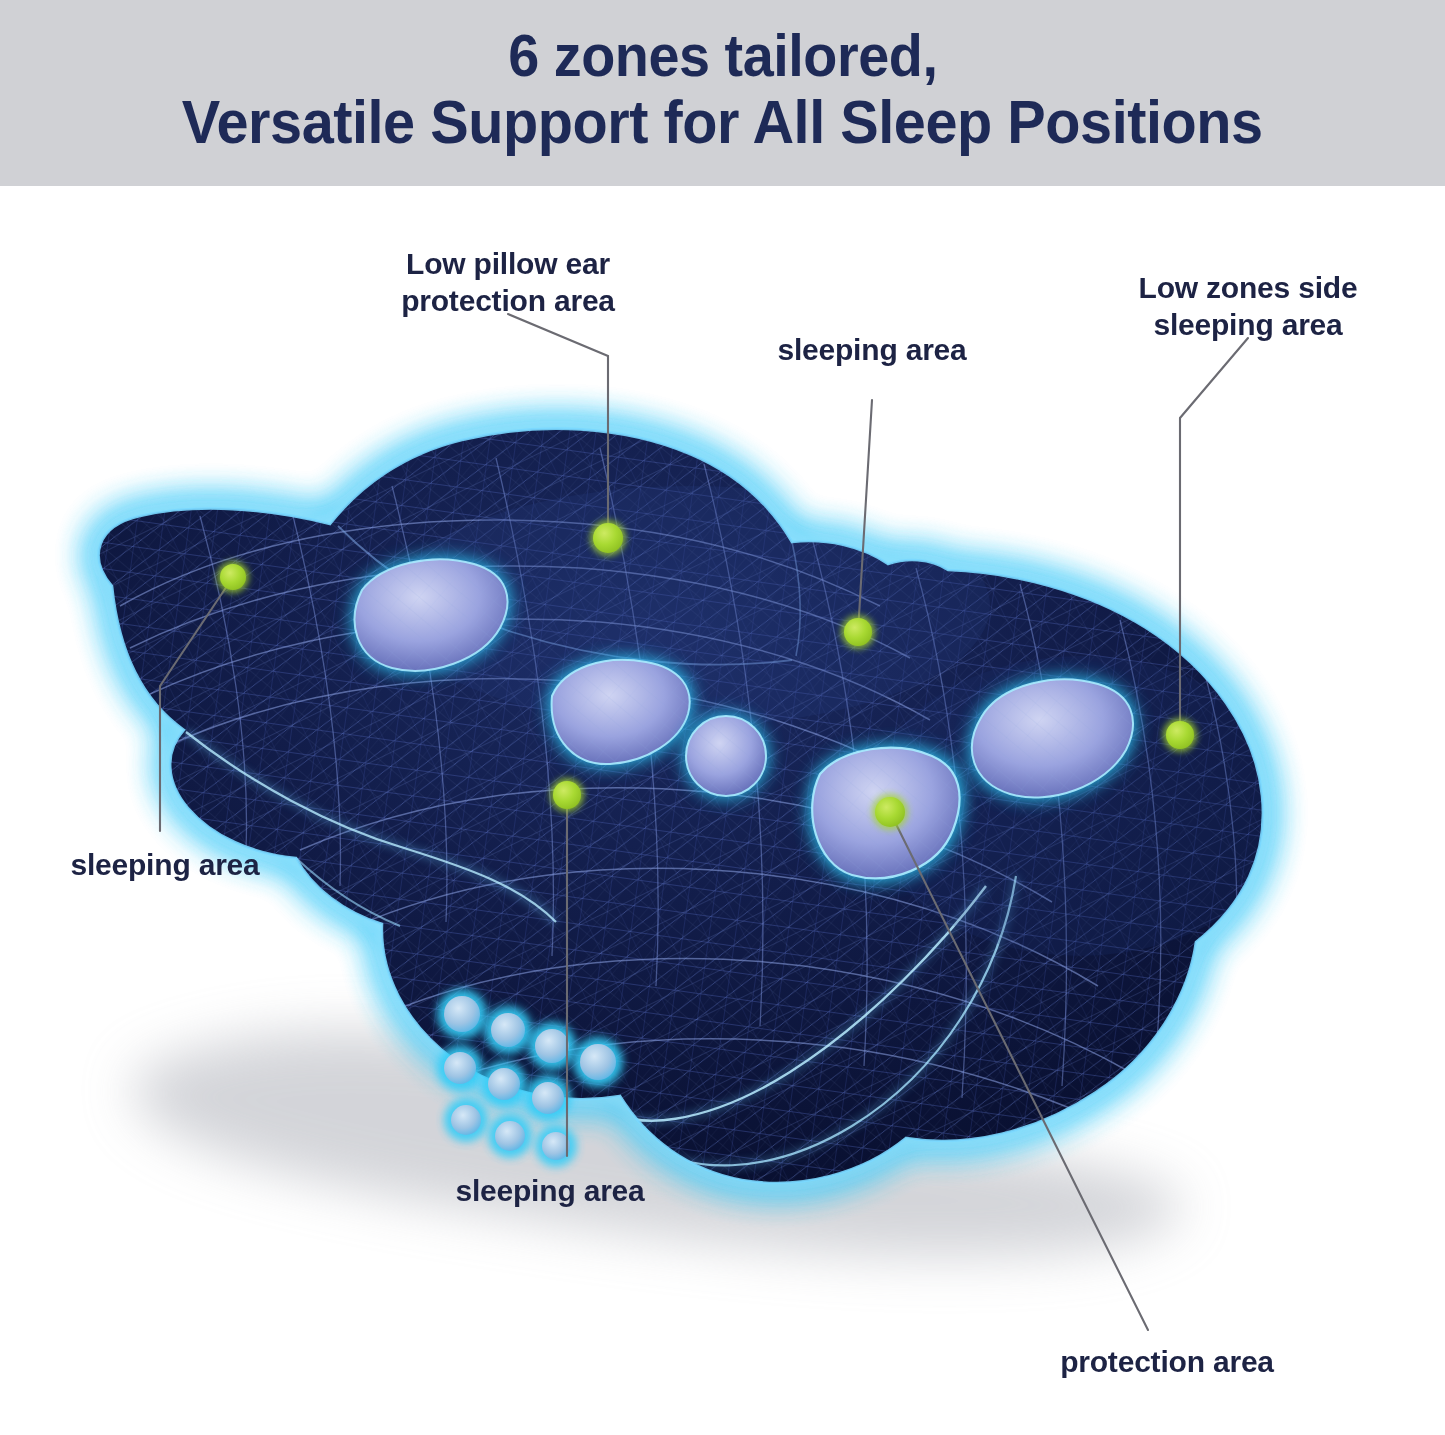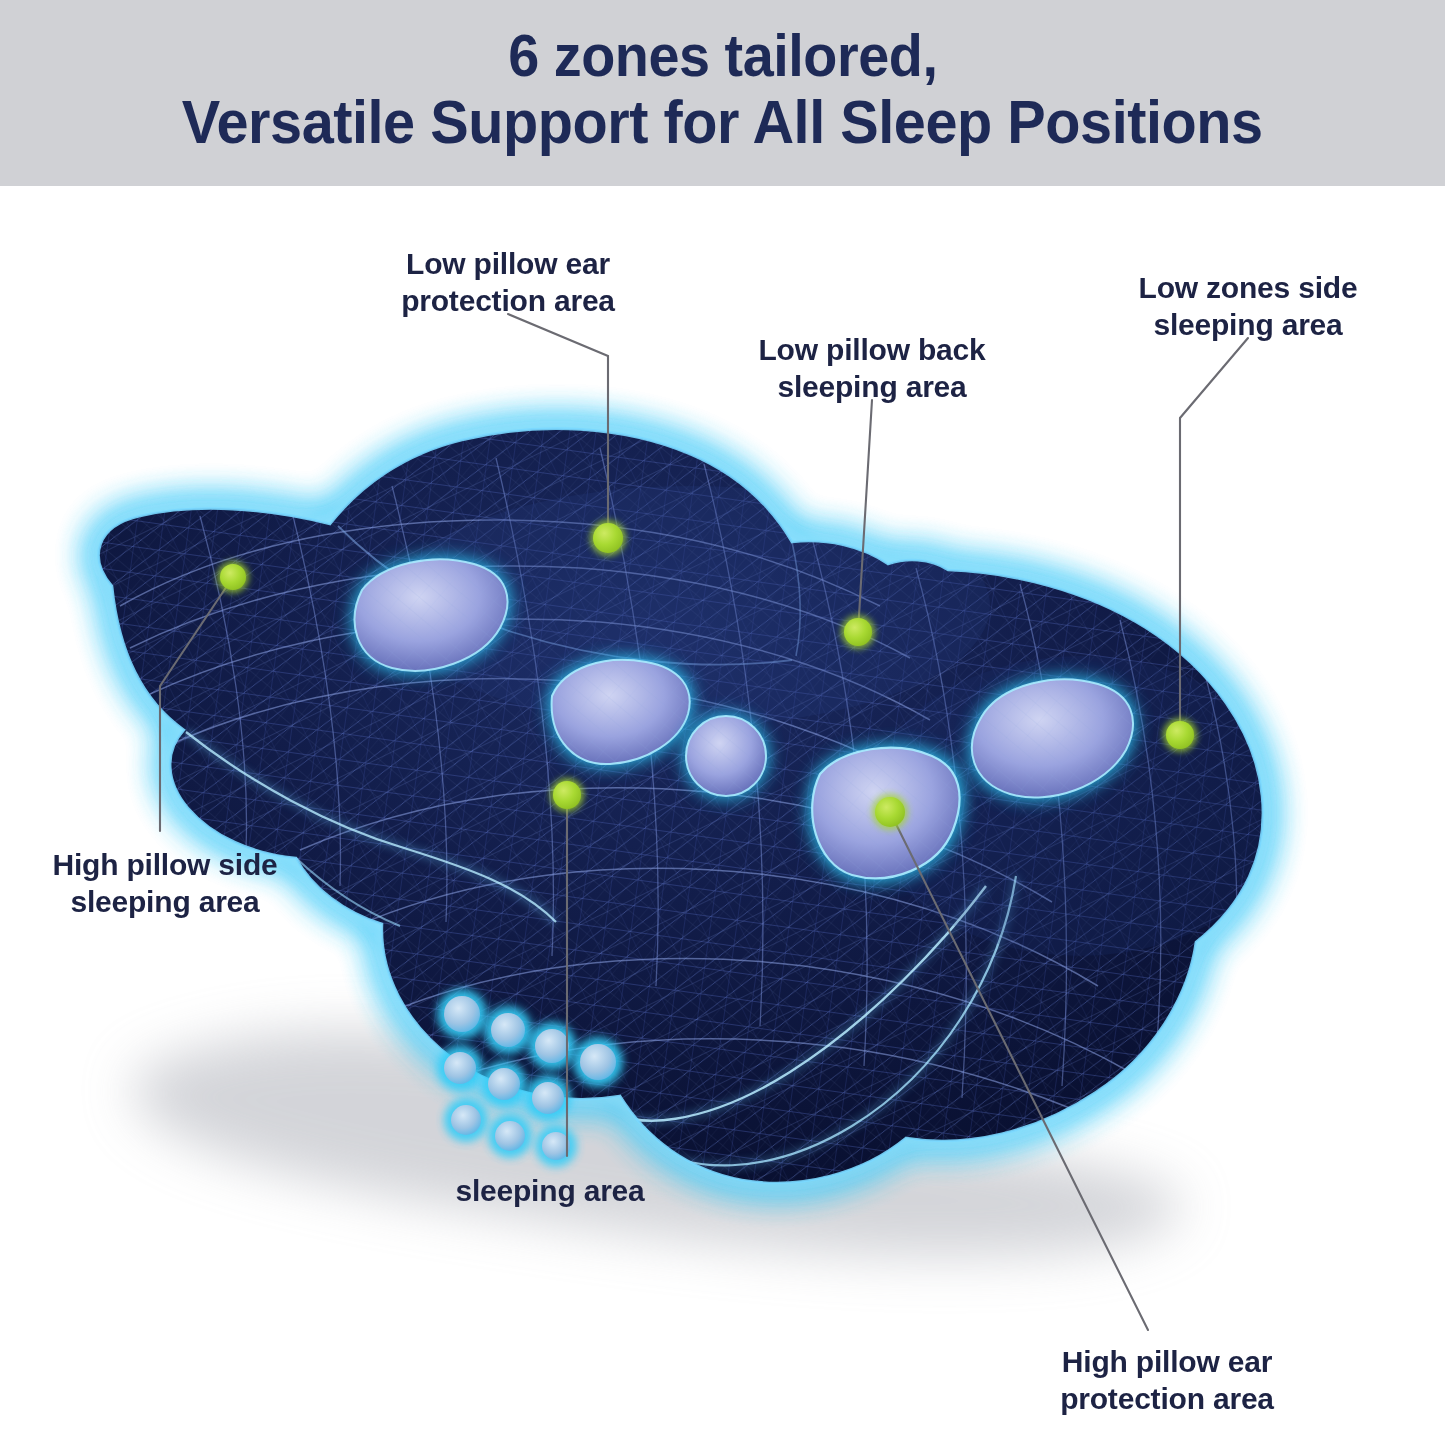--- a/index.html
+++ b/index.html
@@ -398,36 +398,33 @@
       </g>
     </g>
   </svg>
 
   <div class="callout ta-center" id="callout-low-ear">
     <span class="ln">Low pillow ear</span>
     <span class="ln">protection area</span>
   </div>
 
   <div class="callout ta-center" id="callout-low-back">
-    <span class="ln">Low pillow back</span>
     <span class="ln">sleeping area</span>
   </div>
 
   <div class="callout ta-center" id="callout-low-side">
     <span class="ln">Low zones side</span>
     <span class="ln">sleeping area</span>
   </div>
 
   <div class="callout ta-center" id="callout-high-side">
-    <span class="ln">High pillow side</span>
     <span class="ln">sleeping area</span>
   </div>
 
   <div class="callout ta-center" id="callout-high-back">
     <span class="ln">sleeping area</span>
   </div>
 
   <div class="callout ta-center" id="callout-high-ear">
-    <span class="ln">High pillow ear</span>
     <span class="ln">protection area</span>
   </div>
 
 </div>
 
 </body></html>

